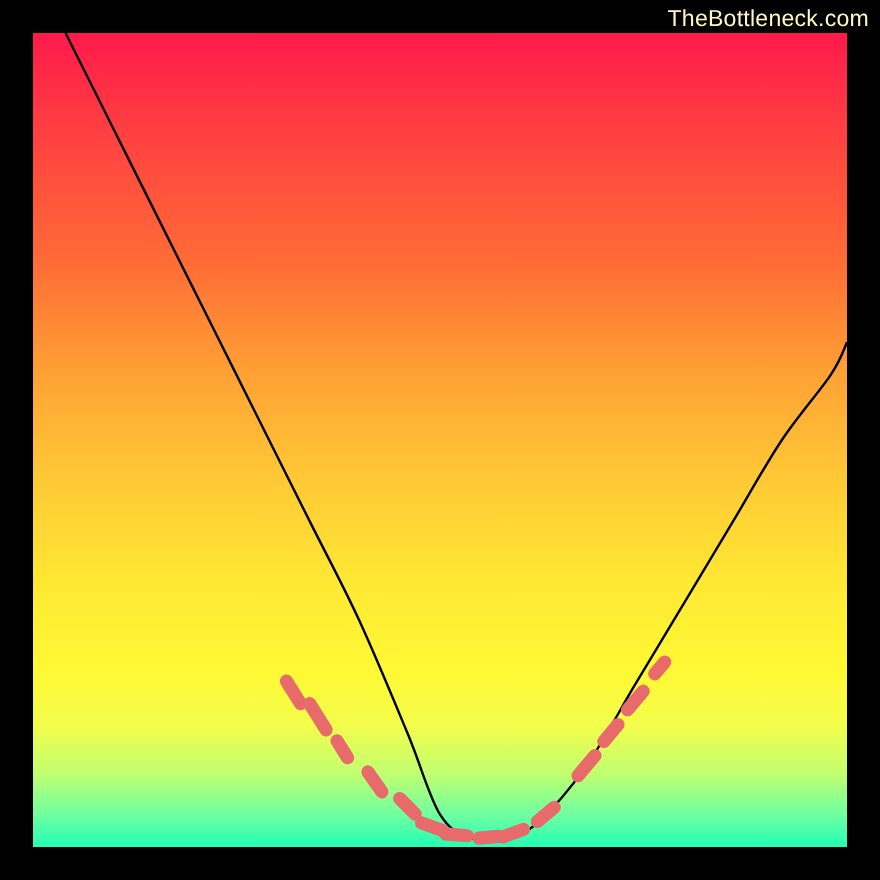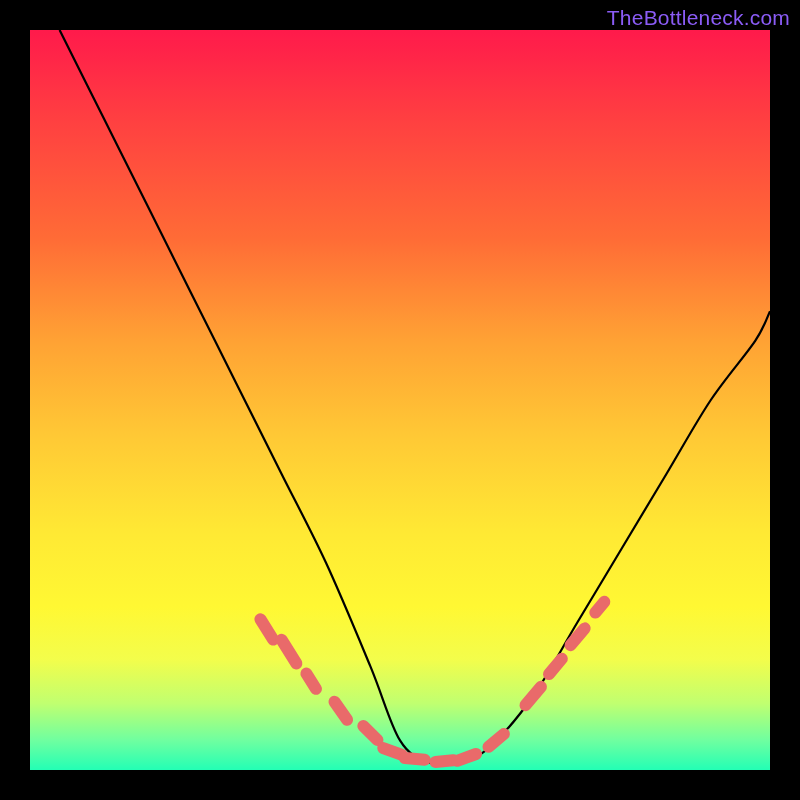--- a/index.html
+++ b/index.html
@@ -29,21 +29,21 @@
       #f3fd4b 85%,
       #c0ff70 91%,
       #6fffa0 96%,
       #23ffb5 100%
     );
   }
   .watermark {
     position: absolute;
     top: 6px;
     right: 10px;
-    color: #8b5cf6;
+    color: #fef9c3;
     font-size: 21px;
     font-weight: 500;
     letter-spacing: 0.2px;
   }
   svg.curve {
     position: absolute;
     left: 0;
     top: 0;
     width: 740px;
     height: 740px;

